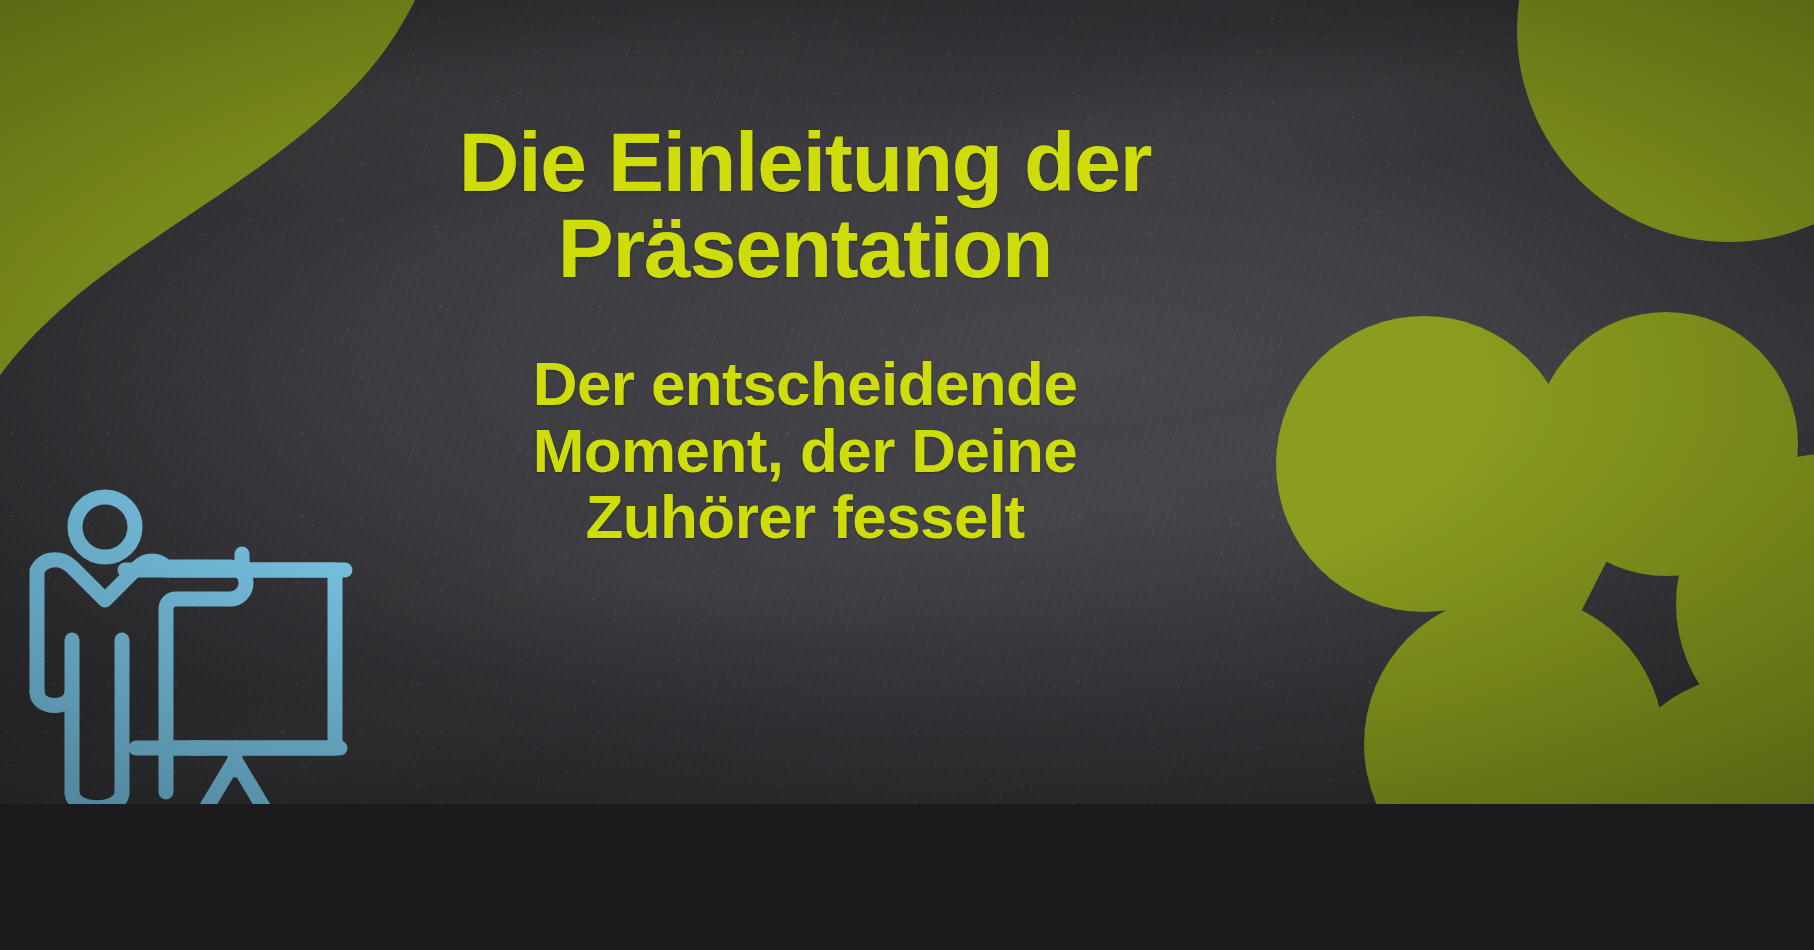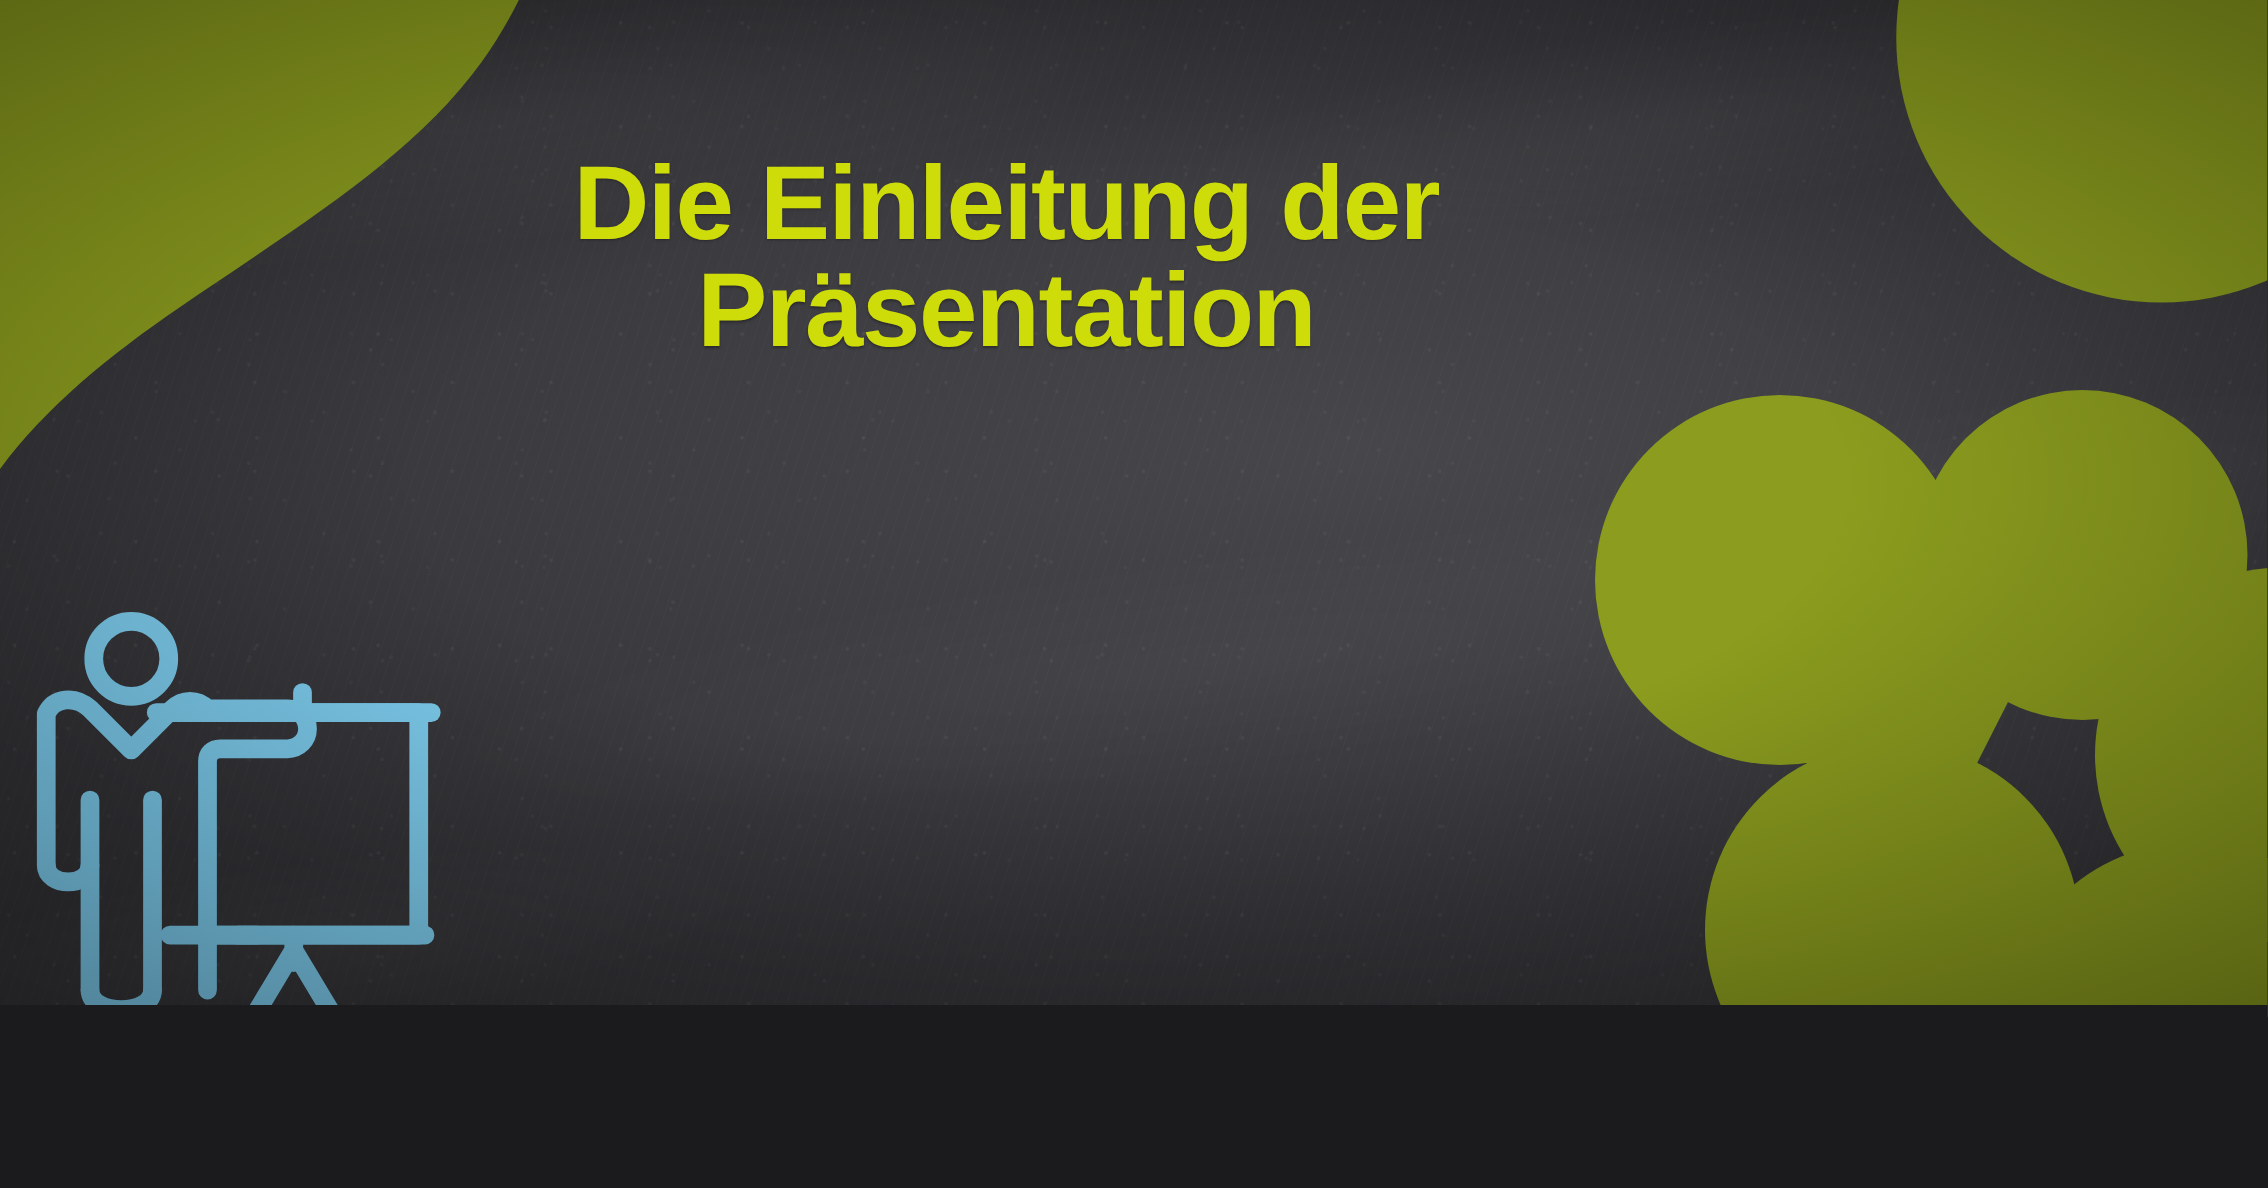--- a/index.html
+++ b/index.html
@@ -178,16 +178,21 @@
       <path d="M232,84 L232,100"></path>
 
       <path d="M126,278 L330,278"></path>
 
       <path d="M196,278 L180,278 M225,278 L225,300 M225,290 L192,345 M225,290 L258,345"></path>
     </svg>
   </div>
 
   <div id="text-block">
     <h1 id="slide-title">Die Einleitung der Präsentation</h1>
+    <div id="slide-subtitle">
+      <span class="sub-line">Der entscheidende</span>
+      <span class="sub-line">Moment, der Deine</span>
+      <span class="sub-line">Zuhörer fesselt</span>
+    </div>
   </div>
 
   <div class="vignette"></div>
 </div>
 
 </body></html>

